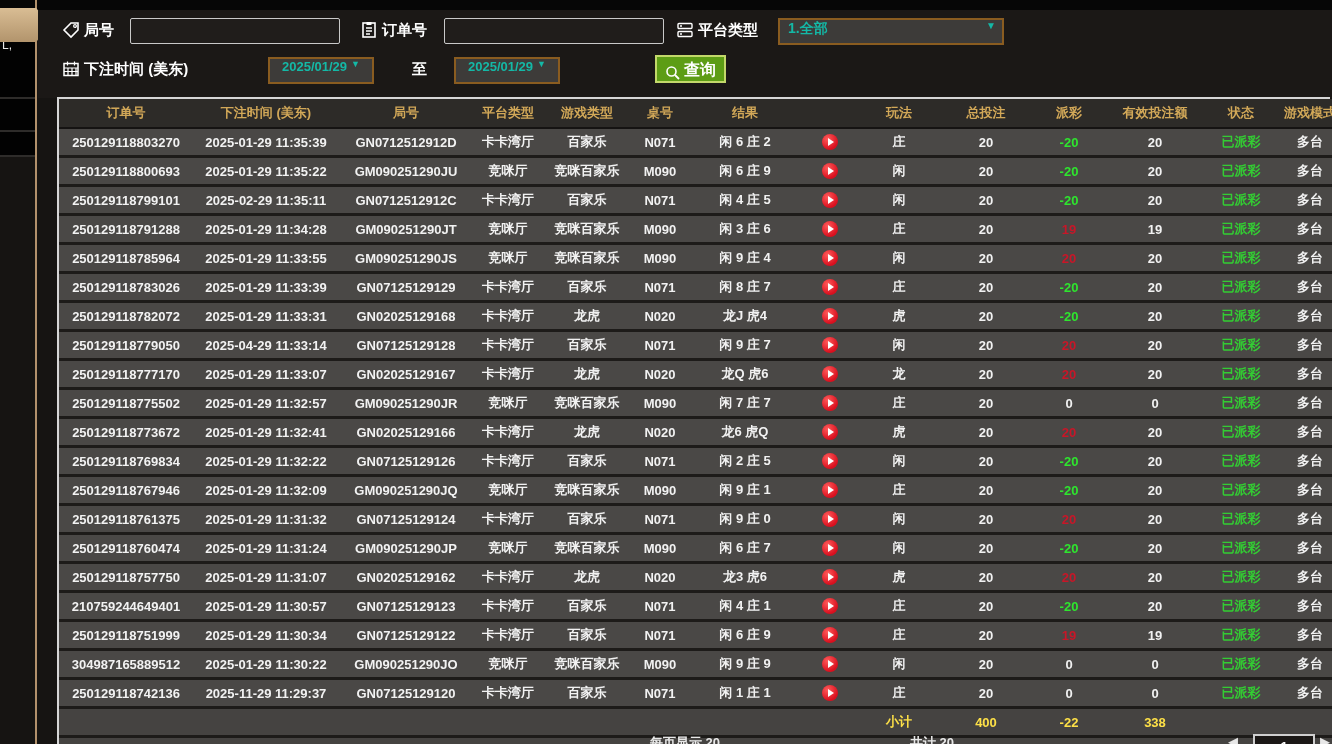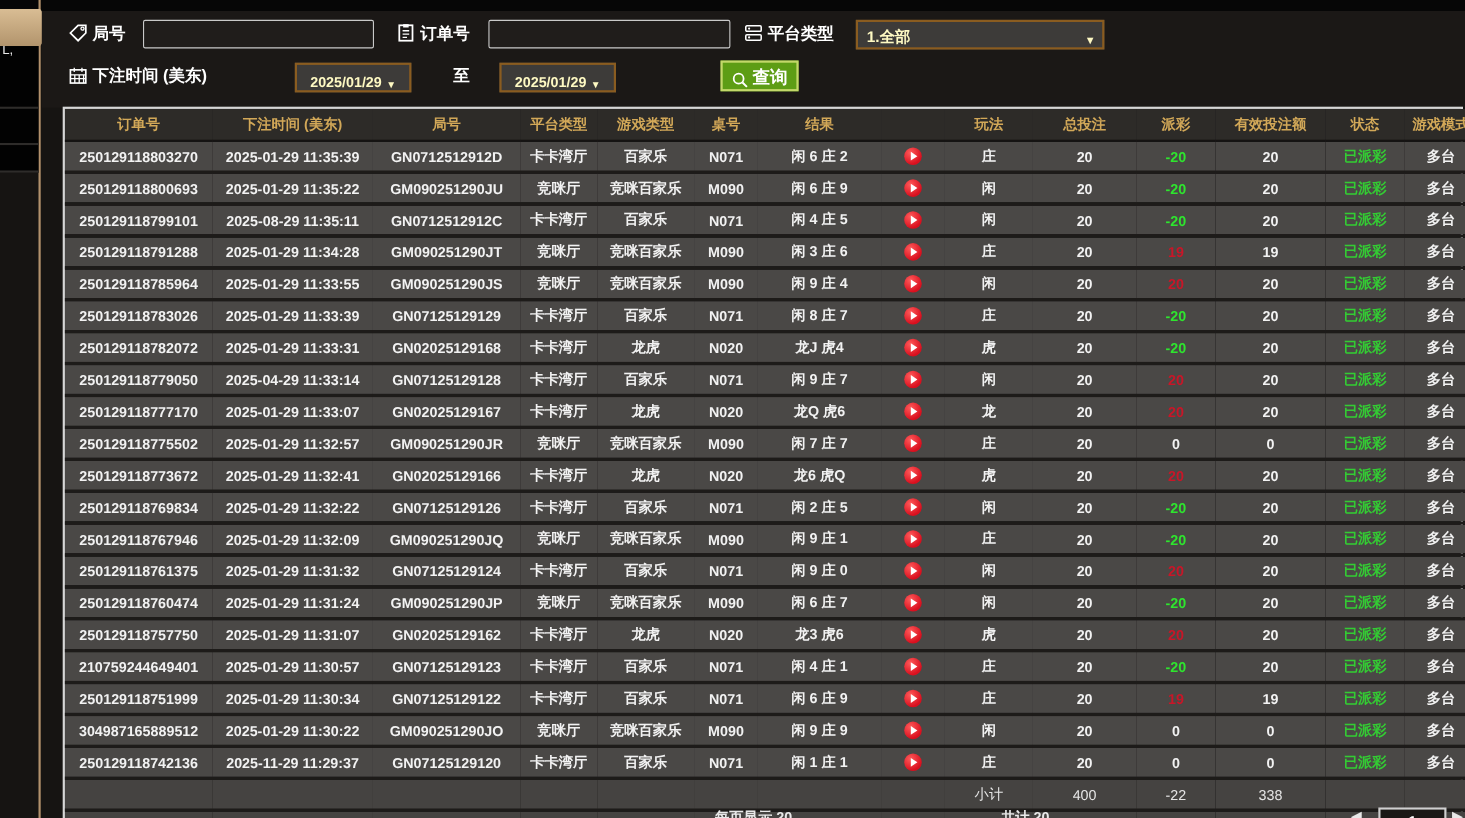--- a/index.html
+++ b/index.html
@@ -18,38 +18,38 @@
               background:linear-gradient(#d9bd94,#b2946c);
               clip-path:polygon(0 0,74% 0,100% 50%,74% 100%,0 100%);}
 
   
   .filters{position:absolute;left:38px;top:10px;right:0;height:88px;background:#1b1816;}
   .f-label{position:absolute;color:#ffffff;font-size:15px;font-weight:700;white-space:nowrap;}
   .f-icon{position:absolute;width:18px;height:18px;}
   .f-icon svg{width:18px;height:18px;display:block;}
   .txt-input{position:absolute;background:#201d1b;border:1px solid #c9c9c9;border-radius:2px;
              color:#fff;font-size:13px;padding:0 6px;box-sizing:border-box;outline:none;}
-  .drop{position:absolute;background:#3d3b39;border:2px solid #8a5c20;color:#fef9c3;
-        font-size:14px;font-weight:700;display:flex;align-items:flex-end;
+  .drop{position:absolute;background:#3d3b39;border:2px solid #8a5c20;color:#14b8a6;
+        font-size:14px;font-weight:700;display:flex;align-items:flex-start;
         box-sizing:border-box;cursor:pointer;}
   .drop .caret{margin-left:auto;font-size:10px;padding:0 6px;}
   .btn-query{position:absolute;background:#5d9d15;border:2px solid #c3d86a;color:#fff;
              font-size:16px;font-weight:700;display:flex;align-items:flex-end;gap:3px;
              padding:0 8px;box-sizing:border-box;cursor:pointer;}
   .btn-query svg{width:16px;height:16px;}
 
   
   .tbl-wrap{position:absolute;left:57px;top:97px;width:1273px;border:2px solid #d6d6d6;
             background:#232120;box-sizing:border-box;}
   table{border-collapse:collapse;table-layout:fixed;width:100%;}
   th{background:#2d2b28;color:#d2a858;font-size:13px;font-weight:700;height:26px;
      border-bottom:2px solid #151312;white-space:nowrap;overflow:hidden;text-align:center;}
   td{background:#4a4846;color:#f2f2f2;font-size:13px;font-weight:600;height:24px;
      border-bottom:3px solid #1d1b19;text-align:center;white-space:nowrap;overflow:hidden;}
-  tr.total-row td{background:#454341;color:#e5e5e5;font-weight:400;}
+  tr.total-row td{background:#454341;color:#fde047;font-weight:700;}
   td.neg{color:#2ee52e;}
   td.pos{color:#c81628;}
   td.status{color:#33cc33;}
   .play{display:inline-block;width:16px;height:16px;border-radius:50%;
         background:radial-gradient(circle at 35% 30%,#ff5a5a,#d90f1e 70%);
         position:relative;vertical-align:middle;cursor:pointer;}
   .play::after{content:"";position:absolute;left:6px;top:4px;border-left:6px solid #fff;
                border-top:4px solid transparent;border-bottom:4px solid transparent;}
 
   
@@ -199,21 +199,21 @@
             <td><span class="play"></span></td>
             <td>闲</td>
             <td>20</td>
             <td class="neg">-20</td>
             <td>20</td>
             <td class="status">已派彩</td>
             <td>多台</td>
           </tr>
           <tr>
             <td>250129118799101</td>
-            <td>2025-08-29 11:35:11</td>
+            <td>2025-02-29 11:35:11</td>
             <td>GN0712512912C</td>
             <td>卡卡湾厅</td>
             <td>百家乐</td>
             <td>N071</td>
             <td>闲 4 庄 5</td>
             <td><span class="play"></span></td>
             <td>闲</td>
             <td>20</td>
             <td class="neg">-20</td>
             <td>20</td>

